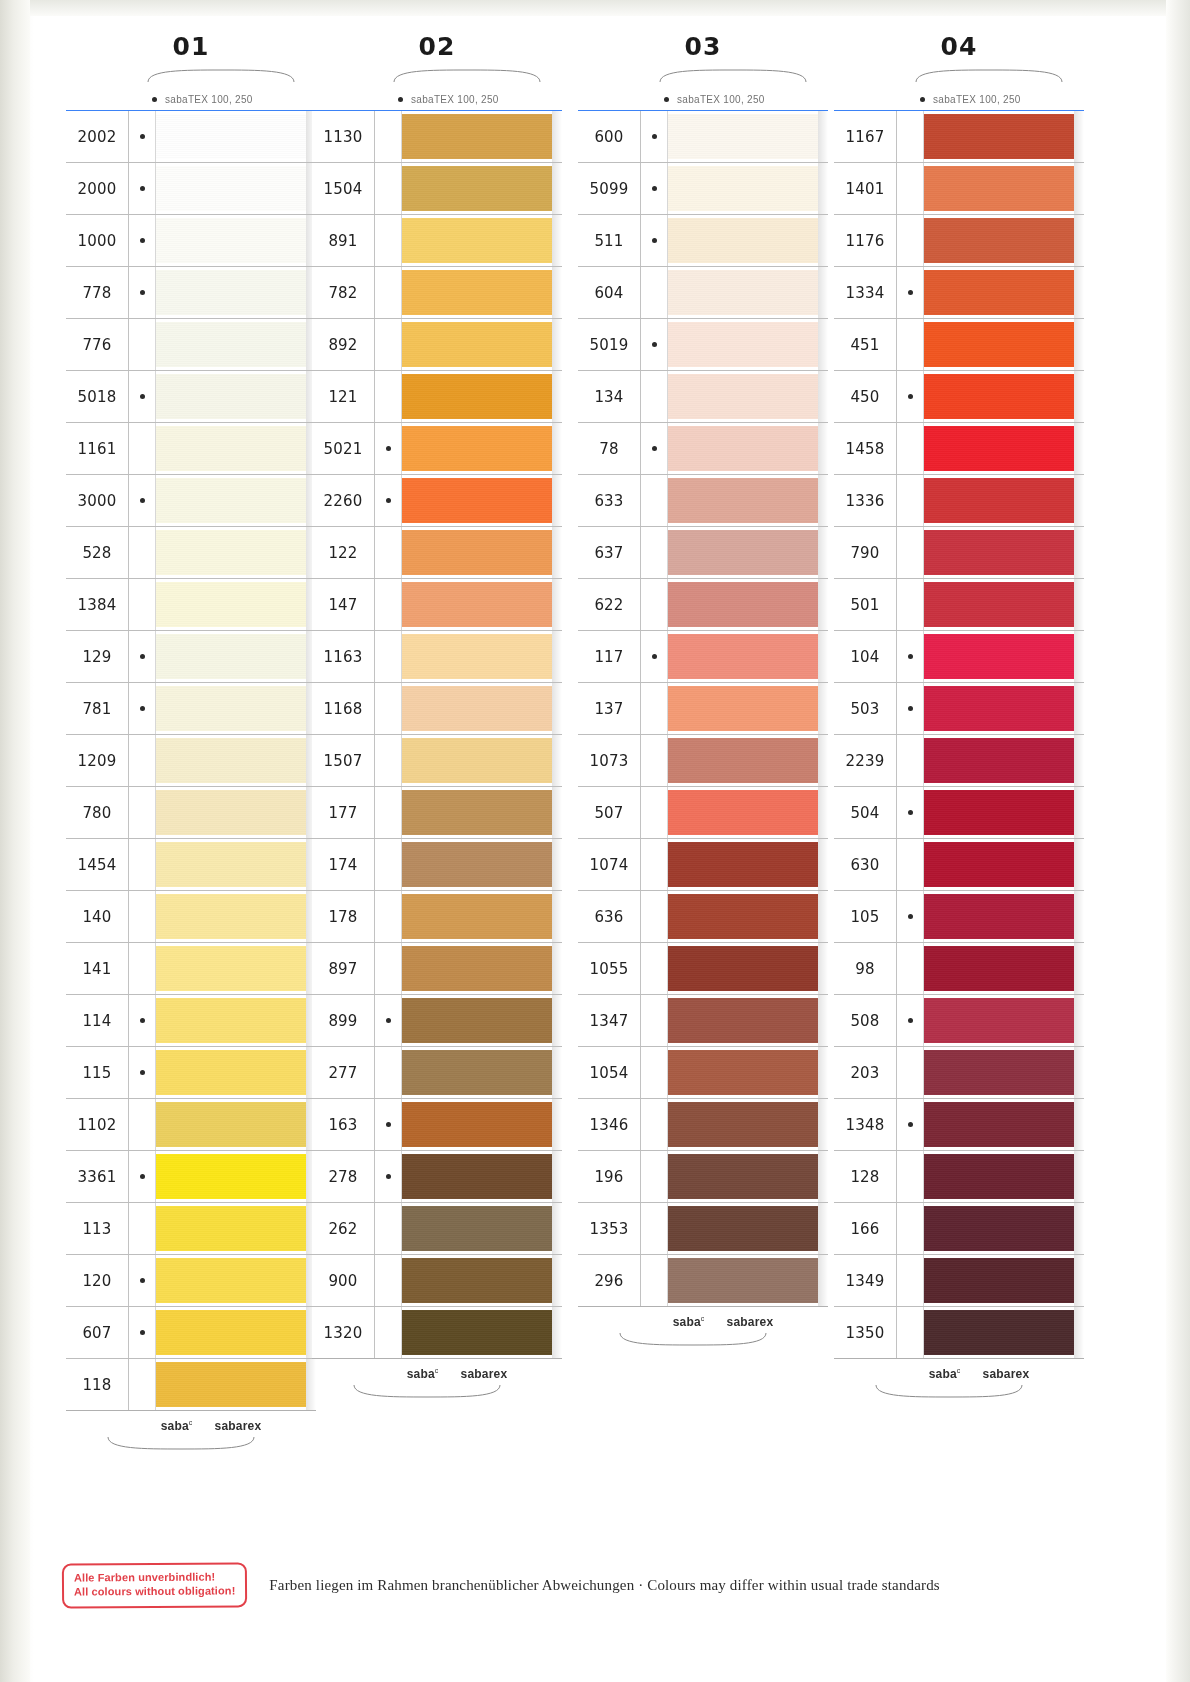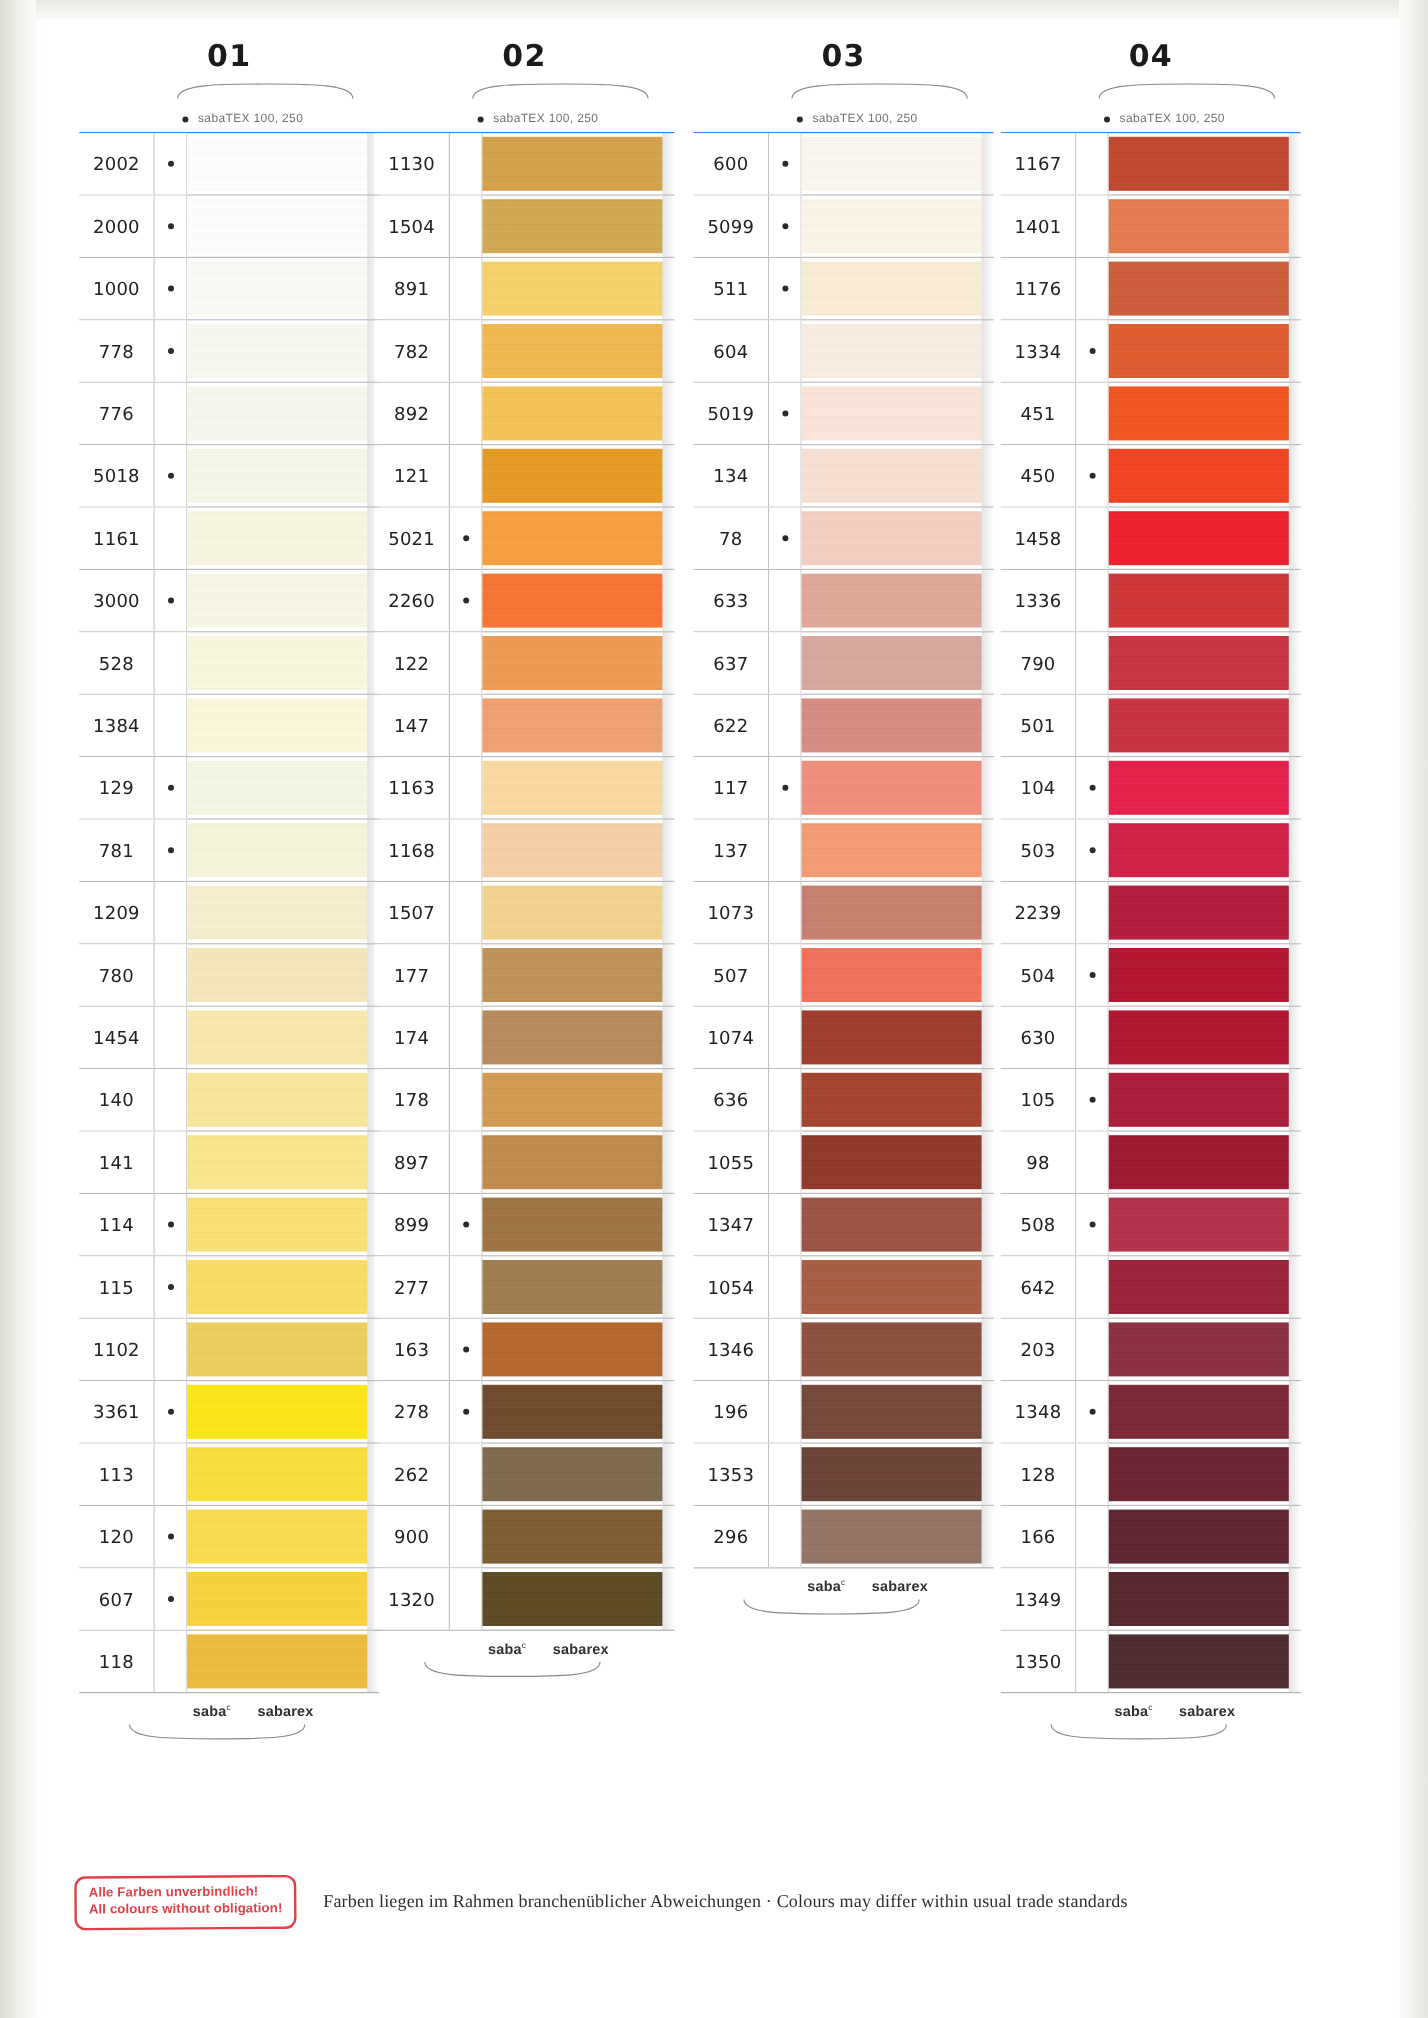--- a/index.html
+++ b/index.html
@@ -1085,28 +1085,20 @@
           <div class="cell-code">508</div>
           <div class="cell-dot">
             <i></i>
           </div>
           <div class="cell-swatch">
             <div class="paint" style="background: rgb(179, 48, 73);"></div>
             <div class="swatch-shadow"></div>
           </div>
         </div>
         <div class="row">
-          <div class="cell-code">642</div>
-          <div class="cell-dot"></div>
-          <div class="cell-swatch">
-            <div class="paint" style="background: rgb(154, 33, 57);"></div>
-            <div class="swatch-shadow"></div>
-          </div>
-        </div>
-        <div class="row">
           <div class="cell-code">203</div>
           <div class="cell-dot"></div>
           <div class="cell-swatch">
             <div class="paint" style="background: rgb(139, 48, 64);"></div>
             <div class="swatch-shadow"></div>
           </div>
         </div>
         <div class="row">
           <div class="cell-code">1348</div>
           <div class="cell-dot">

